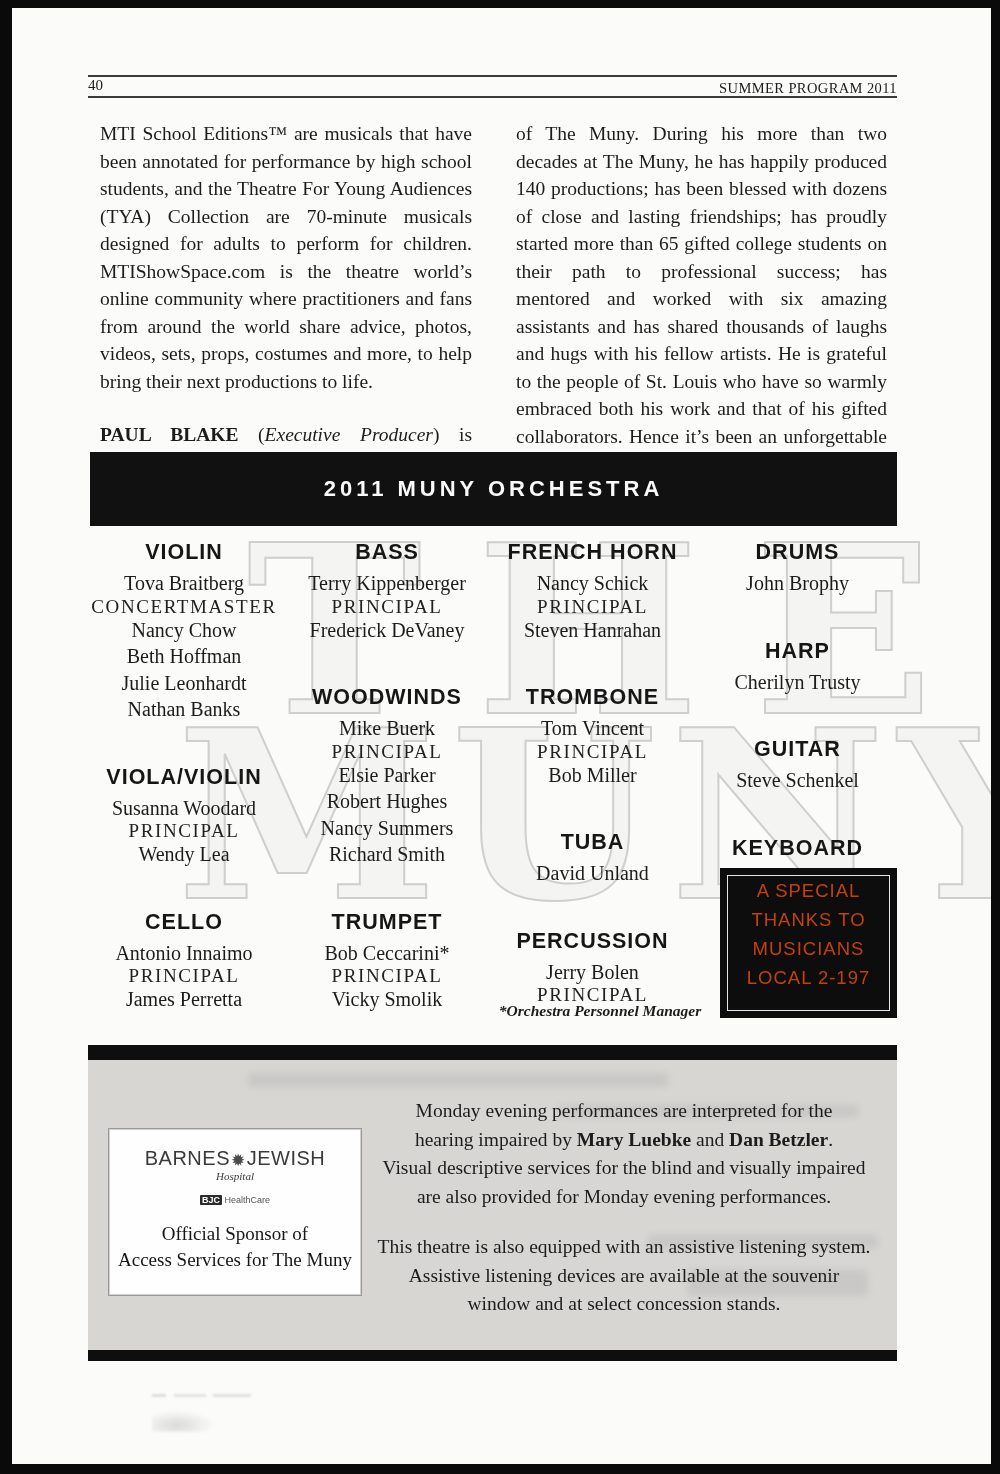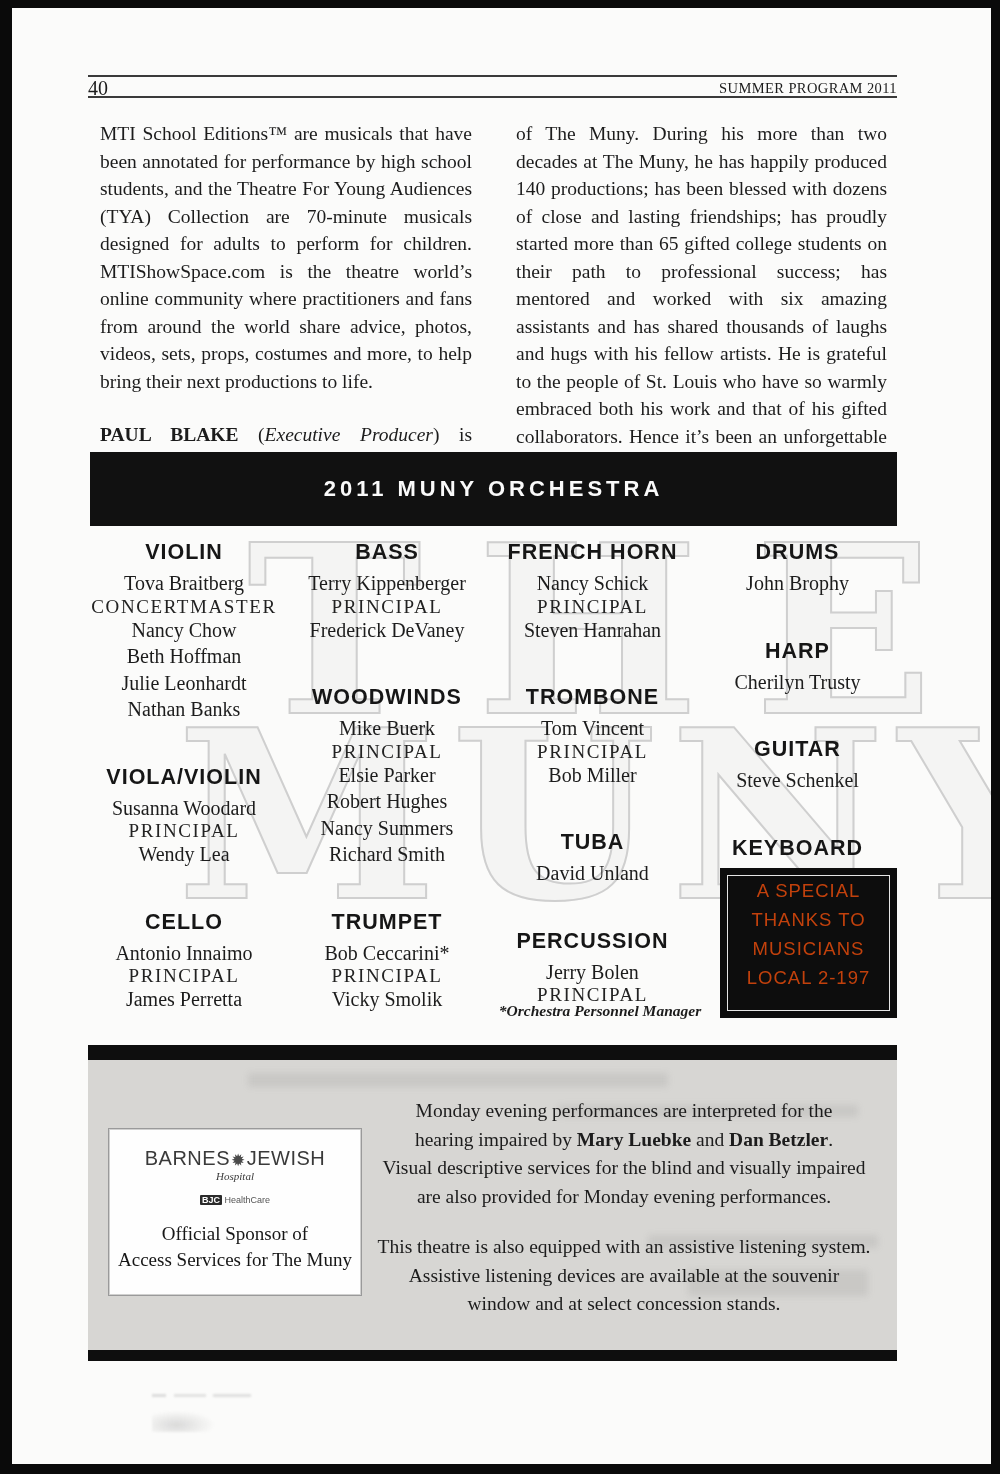--- a/index.html
+++ b/index.html
@@ -4,21 +4,21 @@
 <style>
   html,body{margin:0;padding:0;}
   body{width:1000px;height:1474px;background:#0a0a0a;position:relative;
        font-family:"Liberation Serif", serif;color:#1c1c1c;}
   .paper{position:absolute;left:12px;top:8px;width:979px;height:1456px;background:#fbfbfa;overflow:hidden;}
 
   
   .rule{position:absolute;left:76px;width:809px;height:2px;background:#3a3a3a;}
   .rule.top{top:67px;}
   .rule.bottom{top:88px;}
-  .pageno{position:absolute;left:76px;top:69px;font-size:20px;text-align:center;}
+  .pageno{position:absolute;left:76px;top:69px;font-size:15px;text-align:center;}
   .hdr-right{position:absolute;left:476px;top:72px;width:409px;text-align:right;font-size:14.5px;letter-spacing:.4px;}
 
   
   .colL{position:absolute;left:76px;top:100px;width:396px;}
   .colR{position:absolute;left:492px;top:100px;width:395px;}
   .colL p,.colR p{margin:12px;font-size:19.5px;line-height:27.5px;text-align:justify;}
   .colL p + p{margin-top:26px;}
   .b{font-weight:bold;}
   .i{font-style:italic;}
 

